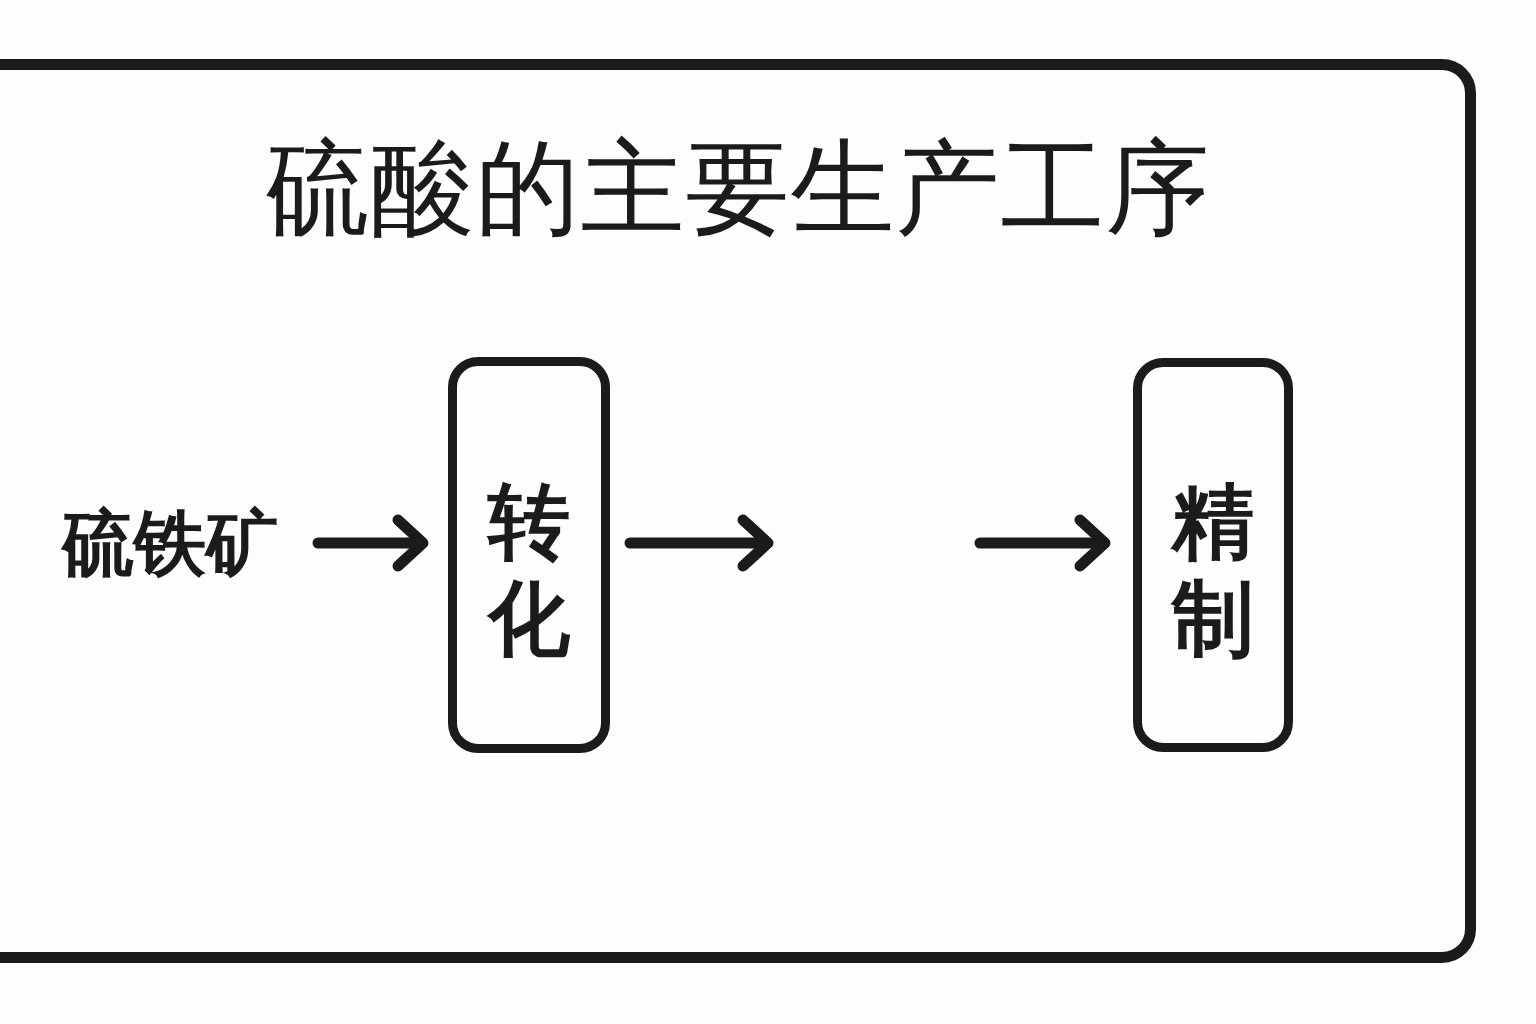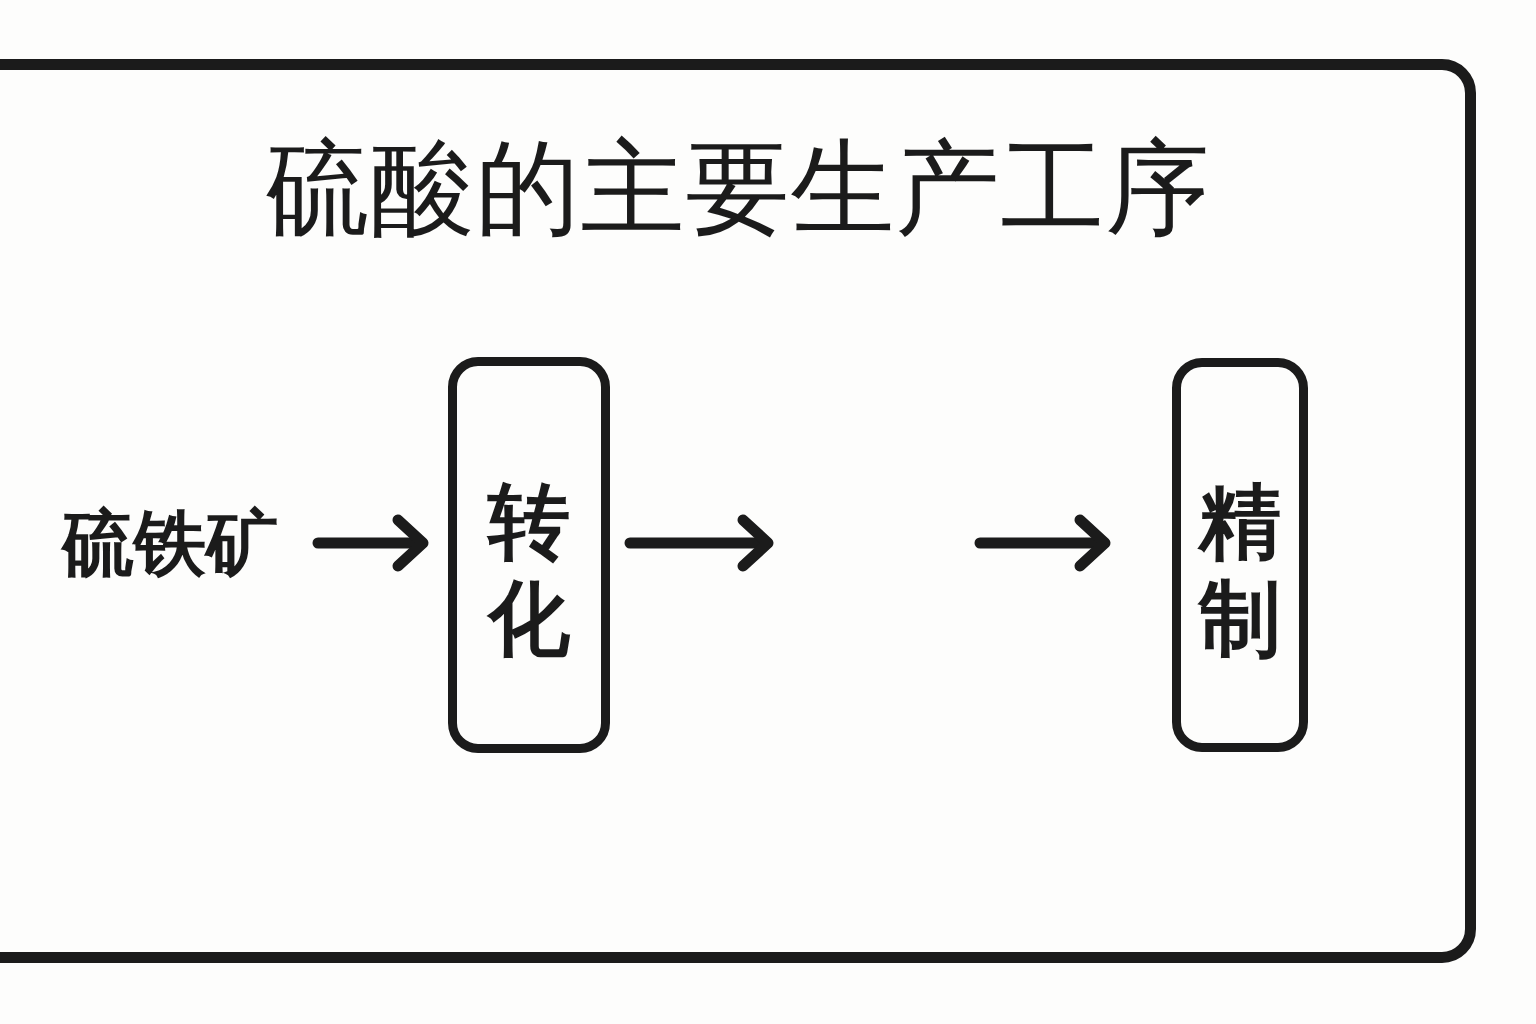--- a/index.html
+++ b/index.html
@@ -59,21 +59,21 @@
     height: 396px;
     border: 9px solid var(--ink);
     border-radius: 30px;
     background: var(--bg);
     display: flex;
     align-items: center;
     justify-content: center;
   }
   .node-1 { left: 448px; }
   .node-2 { left: 797px; }
-  .node-3 { left: 1172px; width: 136px; height: 394px; top: 358px; }
+  .node-3 { left: 1133px; width: 160px; height: 394px; top: 358px; }
   .node-label {
     width: 1.06em;
     font-size: 82px;
     font-weight: 700;
     line-height: 1.18;
     text-align: center;
     word-break: break-all;
     margin-top: 32px;
   }
   .arrow {

